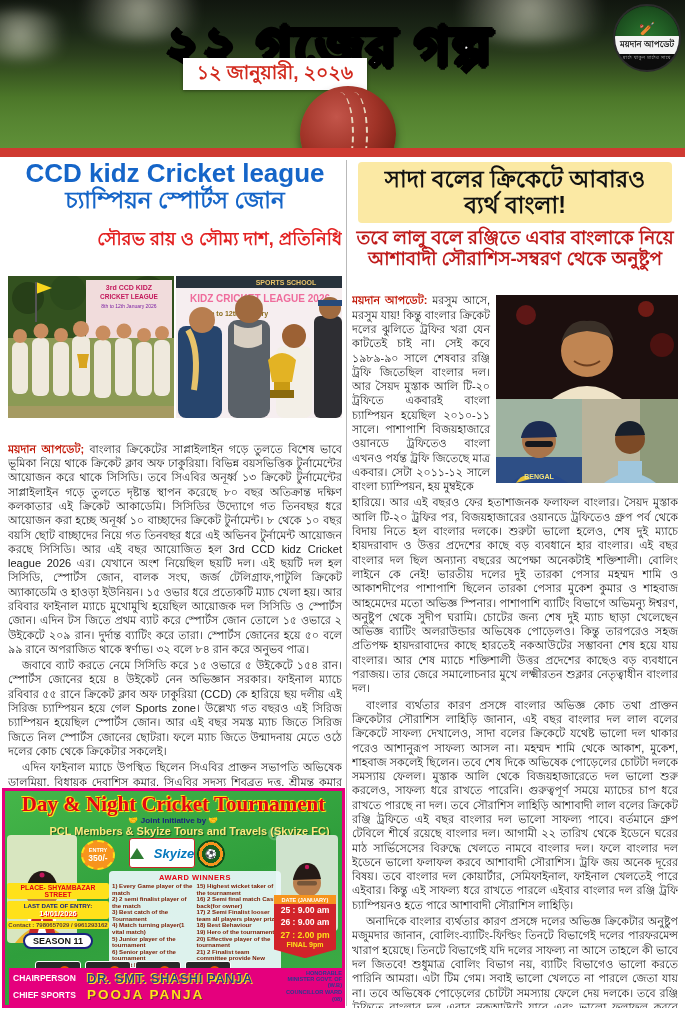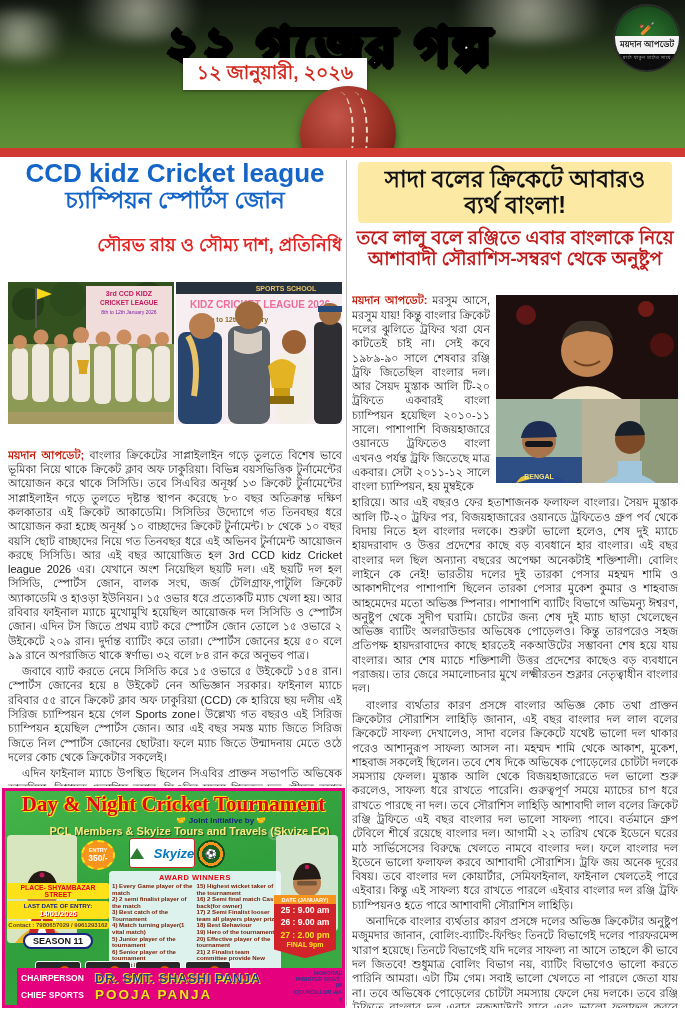--- a/index.html
+++ b/index.html
@@ -32,21 +32,21 @@
     display:flex; align-items:flex-end; justify-content:center; font-size:13px; }
   .logo .logo-band { background:#f4f4f4; color:#111; font-weight:bold; font-size:8.5px; padding:2px 0; }
   .logo .logo-sub { color:#bbb; font-size:4.5px; padding-top:1px; letter-spacing:.5px; }
 
   .red-bar { position:absolute; left:0; top:148px; width:685px; height:9px; background:#cf3a31; }
   .col-divider { position:absolute; left:346px; top:160px; width:1px; height:846px; background:#b9b9b9; }
 
   
   .left-col { position:absolute; left:8px; top:160px; width:334px; height:626px; overflow:hidden; }
   .hl-en { color:#1565c8; font-size:26px; font-weight:bold; text-align:center; line-height:1.05; }
-  .hl-bn { color:#1565c8; font-size:23px; font-weight:bold; text-align:center; line-height:1.15; margin-bottom:17px; }
+  .hl-bn { color:#1565c8; font-size:23px; font-weight:bold; text-align:center; line-height:1.15; margin-bottom:11px; }
   .hl-strip { background:#ffe11a; color:#111; font-size:21px; font-weight:bold; text-align:center; padding:3px 0; }
   .byline { color:#e32222; font-size:18px; font-weight:bold; text-align:right; margin:4px 0 20px; }
   .photo-row { display:flex; gap:2px; height:142px; margin-bottom:5px; }
   .photo-row svg { flex:1; display:block; }
   .body-text { font-size:11px; line-height:1.3; text-align:justify; color:#1c1c1c;margin-top:24px; }
   .body-text p { margin-bottom:2px; text-indent:14px; }
   .body-text p.first { text-indent:0; }
   .lead { color:#c21807; font-weight:bold; }
 
   
@@ -62,21 +62,21 @@
     background:
       radial-gradient(circle at 15% 30%, rgba(255,255,255,.25) 0 8px, transparent 9px),
       radial-gradient(circle at 80% 20%, rgba(255,255,255,.2) 0 6px, transparent 7px),
       radial-gradient(circle at 60% 70%, rgba(255,255,255,.15) 0 10px, transparent 11px),
       linear-gradient(160deg,#45b649 0%,#2f9e3c 50%,#3fae47 100%);
     overflow:hidden; }
   .ad-title { position:absolute; left:0; top:1px; width:100%; text-align:center;
     font-family:"Liberation Serif", serif; font-weight:bold; font-size:21px; color:#e30613;
     text-shadow:0 0 2px #ffe11a, 1px 1px 0 #ffe11a, -1px -1px 0 #ffe11a; }
   .ad-joint { position:absolute; left:0; top:25px; width:100%; text-align:center;
-    color:#1a237e; font-weight:bold; font-size:8px;margin-left:48px; }
+    color:#1a237e; font-weight:bold; font-size:8px; }
   .ad-org { position:absolute; left:16px; top:34px; width:100%; text-align:center;
     color:#ffe97f; font-weight:bold; font-size:11px; text-shadow:1px 1px 1px #14501a; }
   .entry-badge { position:absolute; left:76px; top:49px; width:34px; height:30px; border-radius:50%;
     background:#f7941d; border:2px dashed #ffe11a; color:#fff; text-align:center; font-weight:bold; }
   .entry-badge .e1 { font-size:5.5px; padding-top:5px; }
   .entry-badge .e2 { font-size:8.5px; }
   .skyize { position:absolute; left:124px; top:47px; width:66px; height:30px; background:#fff;
     border:1.5px solid #c62828; border-radius:3px; display:flex; align-items:center; justify-content:center; gap:10px; }
   .skyize .mtn { width:0; height:0; border-left:7px solid transparent; border-right:7px solid transparent; border-bottom:11px solid #2e7d32; }
   .skyize .word { font-style:italic; font-weight:bold; font-size:13px; color:#0277bd; }
@@ -102,21 +102,21 @@
   .date-ribbon .dr-time { color:#fff; font-weight:bold; font-size:8.6px; line-height:1.45; }
   .date-ribbon .dr-time.alt { color:#ffe11a; }
   .date-ribbon .dr-final { color:#ffe11a; font-weight:bold; font-size:7px; }
   .woman { position:absolute; }
   .thumbs { position:absolute; left:30px; top:170px; display:flex; gap:4px; }
   .thumb { width:46px; height:26px; border-radius:3px; border:1px solid #fff;
     background:radial-gradient(circle at 30% 60%, #7b3fa0 0 6px, transparent 7px),
       radial-gradient(circle at 65% 40%, #e65100 0 5px, transparent 6px),
       radial-gradient(circle at 80% 70%, #1565c0 0 5px, transparent 6px),
       linear-gradient(#262626,#3d3d3d); }
-  .ad-footer { position:absolute; left:12px; bottom:0; width:100%; background:#e5007d; padding:2px 4px; }
+  .ad-footer { position:absolute; left:4px; bottom:0; width:100%; background:#e5007d; padding:2px 4px; }
   .ad-footer .row { display:flex; align-items:center; gap:4px; line-height:1.1; }
   .ad-footer .lab { color:#fff; font-weight:bold; font-size:8.5px; width:70px; }
   .ad-footer .name1 { color:#2b3990; font-weight:bold; font-size:13px; letter-spacing:.5px; flex:1;
     text-shadow:1px 1px 0 #ffe11a,-1px -1px 0 #ffe11a; }
   .ad-footer .name2 { color:#ffe11a; font-weight:bold; font-size:13.5px; letter-spacing:2px; flex:1;
     text-shadow:1px 1px 0 #7b1b4b; }
   .ad-footer .title-sm { color:#2b3990; font-weight:bold; font-size:5.6px; text-align:right; width:64px; }
 </style>
 </head>
 <body>

